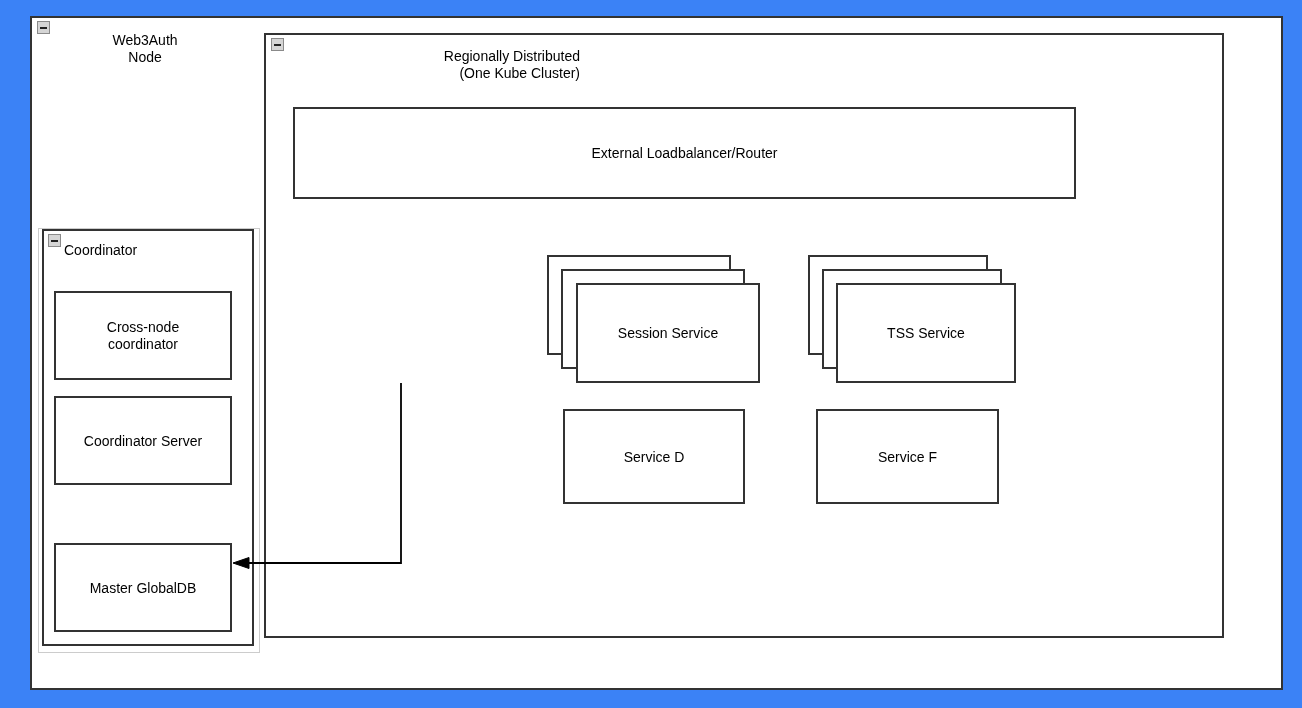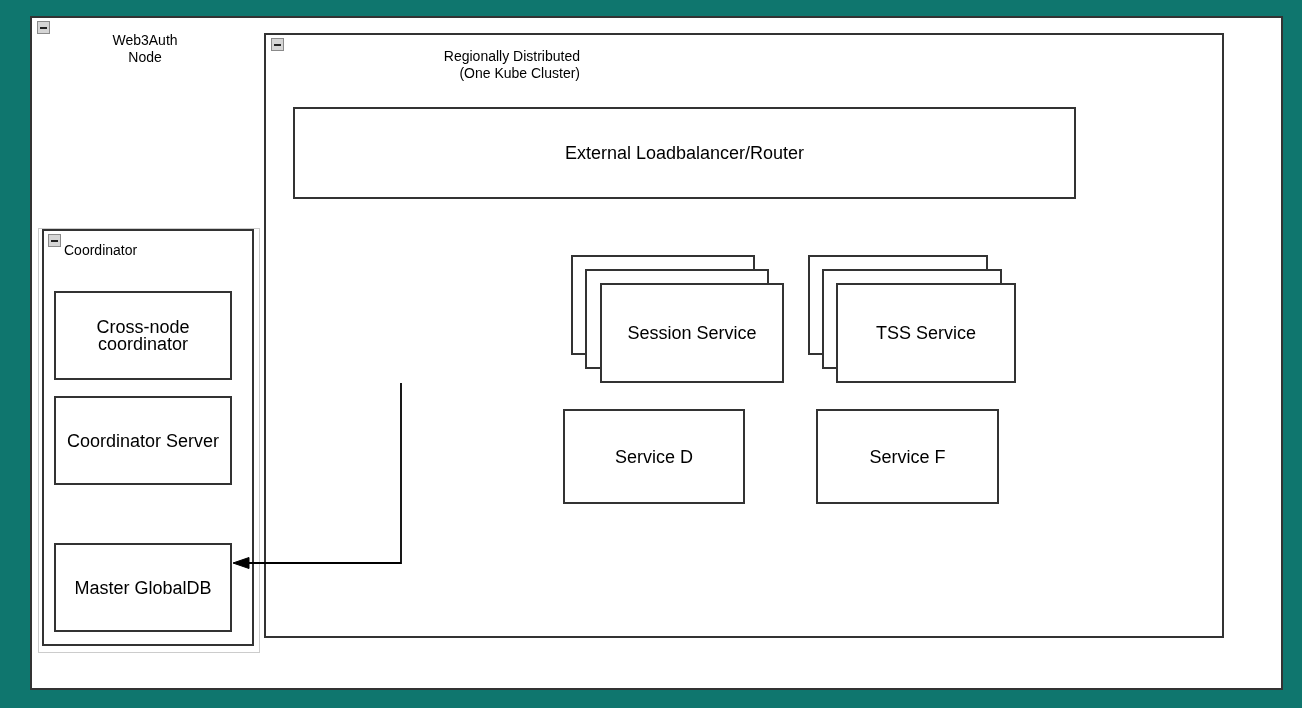--- a/index.html
+++ b/index.html
@@ -8,39 +8,39 @@
     background: #ffffff;
   }
   body {
     font-family: "Liberation Sans", sans-serif;
     color: #000000;
   }
   #canvas {
     position: relative;
     width: 1302px;
     height: 708px;
-    background: #0f766e;
+    background: #3b82f6;
     overflow: hidden;
   }
 
   
   .box {
     position: absolute;
     background: #ffffff;
     border: 2px solid #333333;
     box-sizing: border-box;
   }
   .box-label {
     position: absolute;
     left: 0;
     right: 0;
     top: 50%;
     transform: translateY(-50%);
     text-align: center;
-    font-size: 18px;
+    font-size: 14px;
     line-height: 17px;
     color: #000000;
     white-space: pre-line;
   }
 
   
   .container-box {
     position: absolute;
     background: #ffffff;
     border: 2px solid #333333;
@@ -124,21 +124,21 @@
   </div>
   <div class="collapse-icon" style="left:271px; top:38px;"></div>
   <div class="container-title" style="left:290px; top:48px; width:290px;text-align:right;">Regionally Distributed
 (One Kube Cluster)</div>
 
   <div class="box" style="left:293px; top:107px; width:783px; height:92px;">
     <div class="box-label">External Loadbalancer/Router</div>
   </div>
 
 
-  <div class="stack" style="left:547px; top:255px; width:214px; height:128px;margin-left:24px;">
+  <div class="stack" style="left:547px; top:255px; width:214px; height:128px;">
     <div class="layer" style="left:0px;  top:0px;  width:184px; height:100px;"></div>
     <div class="layer" style="left:14px; top:14px; width:184px; height:100px;"></div>
     <div class="front" style="left:29px; top:28px; width:184px; height:100px;">
       <div class="box-label">Session Service</div>
     </div>
   </div>
 
   <div class="stack" style="left:808px; top:255px; width:210px; height:132px;">
     <div class="layer" style="left:0px;  top:0px;  width:180px; height:100px;"></div>
     <div class="layer" style="left:14px; top:14px; width:180px; height:100px;"></div>

